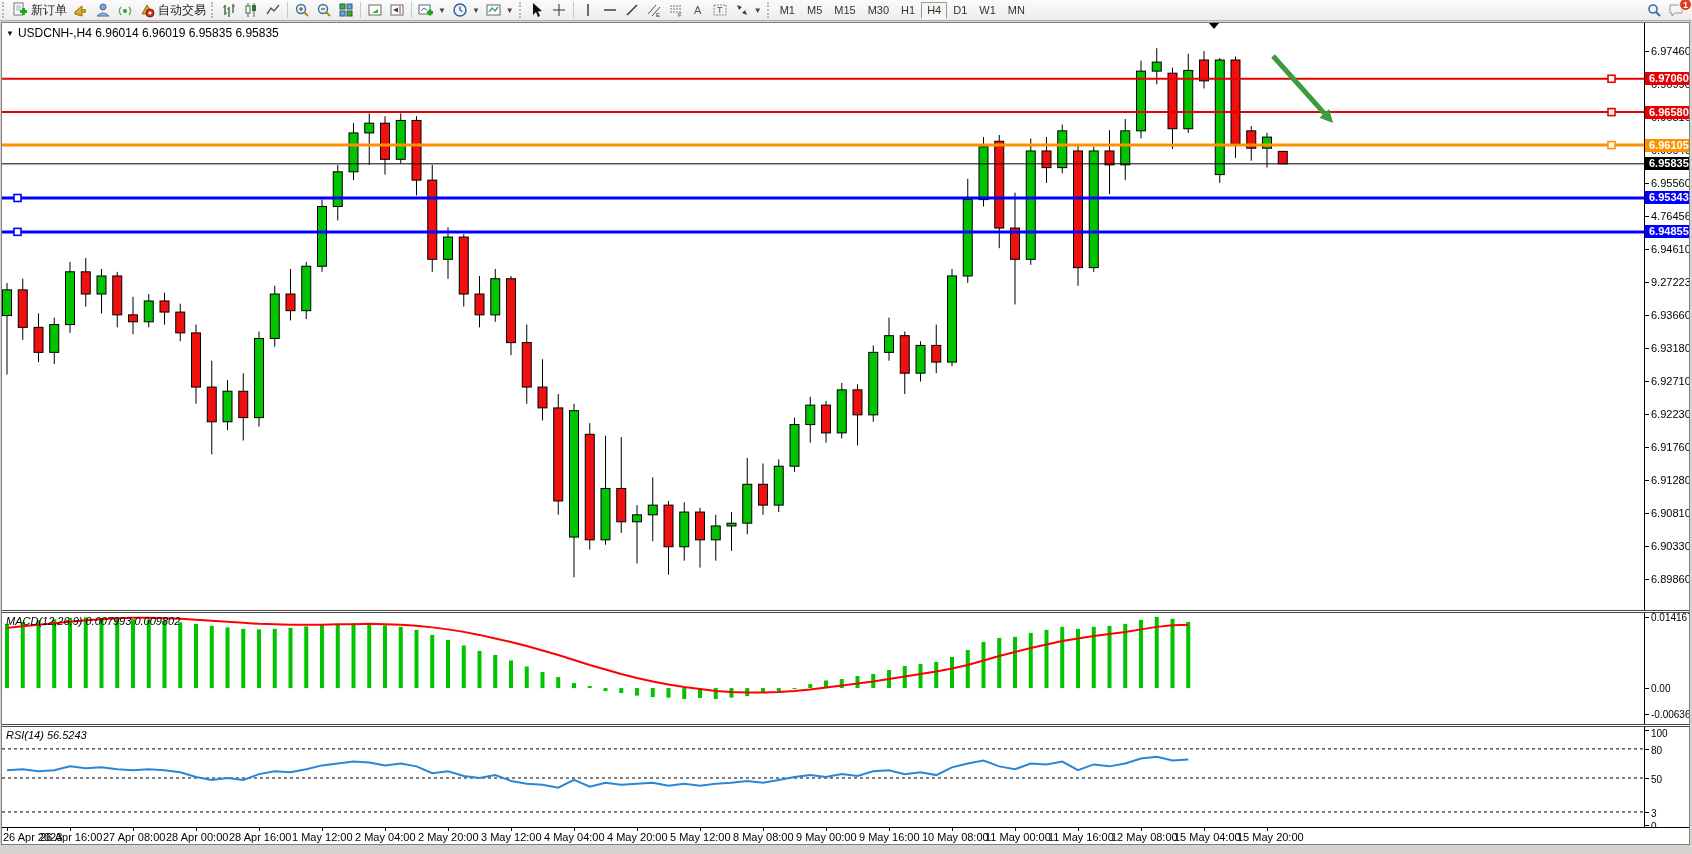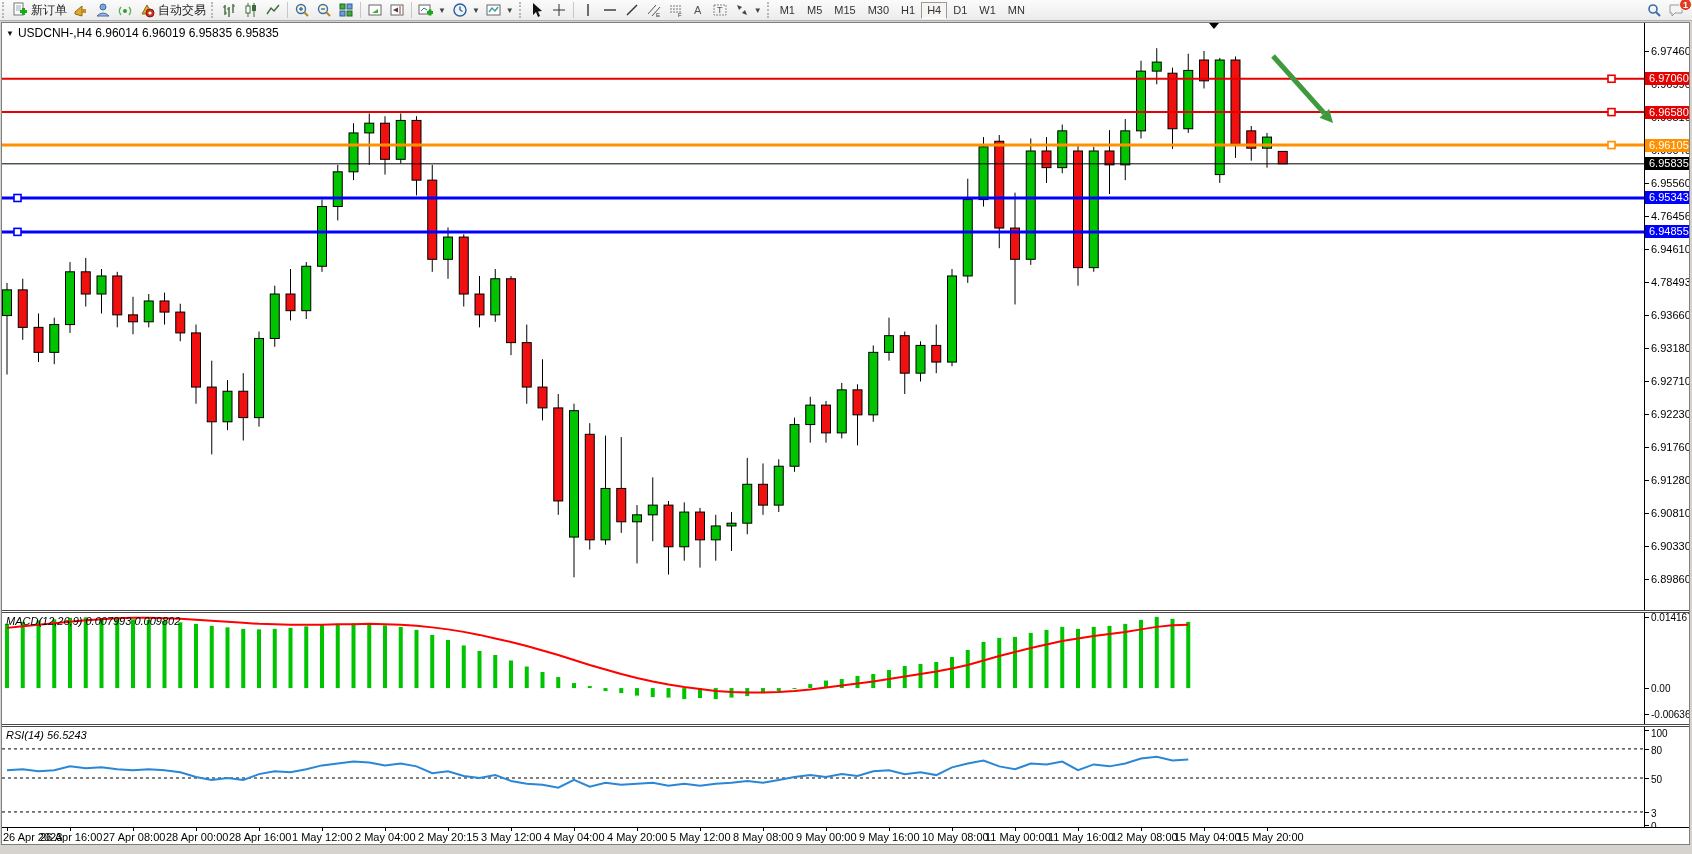--- a/index.html
+++ b/index.html
@@ -39,21 +39,21 @@
               border-top:1px solid #000; overflow:hidden; }
 
   .sym-header { position:absolute; top:3px; left:4px; font-size:12px; color:#000;
                 display:flex; align-items:center; gap:4px; z-index:5; }
   .oct-toggle { font-size:8px; color:#111; }
   .ind-label { position:absolute; top:2px; left:4px; font-size:11px; color:#000; z-index:5;font-style:italic; }
 
   .ptick-dash { position:absolute; left:0; width:4px; height:1px; background:#000; }
   .ptick-lab  { position:absolute; left:6px; font-size:11px; color:#000; white-space:nowrap; }
   .price-badge { position:absolute; left:0; width:45px; height:13px; line-height:13px;
-                 font-size:11px; color:#fff; padding-left:4px; z-index:6; white-space:nowrap; }
+                 font-size:11px; color:#fff; padding-left:4px; z-index:6; white-space:nowrap;font-weight:bold; }
   .ttick { position:absolute; top:0; width:1px; height:3px; background:#000; }
   .tlab  { position:absolute; top:3px; font-size:11px; color:#000; white-space:nowrap; }
 
   .bottom-strip { position:absolute; left:0; bottom:0; width:1692px; height:8px; background:#d6d3ce; }
 </style>
 </head>
 <body>
 
 <div class="toolbar">
   <div class="tgrip"></div>
@@ -543,21 +543,21 @@
       <div class="ptick-lab" style="top:87.95232000000183px">6.96510</div>
       <div class="ptick-dash" style="top:126.58911999999978px"></div>
       <div class="ptick-lab" style="top:120.58911999999978px">6.96040</div>
       <div class="ptick-dash" style="top:159.92032000000228px"></div>
       <div class="ptick-lab" style="top:153.92032000000228px">6.95560</div>
       <div class="ptick-dash" style="top:192.55712000000022px"></div>
       <div class="ptick-lab" style="top:186.55712000000022px">4.76456</div>
       <div class="ptick-dash" style="top:225.88831999999655px"></div>
       <div class="ptick-lab" style="top:219.88831999999655px">6.94610</div>
       <div class="ptick-dash" style="top:259.2195199999991px"></div>
-      <div class="ptick-lab" style="top:253.21951999999908px">4.78493</div>
+      <div class="ptick-lab" style="top:253.21951999999908px">9.27223</div>
       <div class="ptick-dash" style="top:291.856319999997px"></div>
       <div class="ptick-lab" style="top:285.856319999997px">6.93660</div>
       <div class="ptick-dash" style="top:325.1875199999995px"></div>
       <div class="ptick-lab" style="top:319.1875199999995px">6.93180</div>
       <div class="ptick-dash" style="top:357.82431999999744px"></div>
       <div class="ptick-lab" style="top:351.82431999999744px">6.92710</div>
       <div class="ptick-dash" style="top:391.1555199999999px"></div>
       <div class="ptick-lab" style="top:385.1555199999999px">6.92230</div>
       <div class="ptick-dash" style="top:423.79231999999786px"></div>
       <div class="ptick-lab" style="top:417.79231999999786px">6.91760</div>
@@ -703,21 +703,21 @@
       <div class="tlab" style="left:101px">27 Apr 08:00</div>
       <div class="ttick" style="left:194px"></div>
       <div class="tlab" style="left:164px">28 Apr 00:00</div>
       <div class="ttick" style="left:257px"></div>
       <div class="tlab" style="left:227px">28 Apr 16:00</div>
       <div class="ttick" style="left:320px"></div>
       <div class="tlab" style="left:290px">1 May 12:00</div>
       <div class="ttick" style="left:383px"></div>
       <div class="tlab" style="left:353px">2 May 04:00</div>
       <div class="ttick" style="left:446px"></div>
-      <div class="tlab" style="left:416px">2 May 20:15</div>
+      <div class="tlab" style="left:416px">2 May 20:00</div>
       <div class="ttick" style="left:509px"></div>
       <div class="tlab" style="left:479px">3 May 12:00</div>
       <div class="ttick" style="left:572px"></div>
       <div class="tlab" style="left:542px">4 May 04:00</div>
       <div class="ttick" style="left:635px"></div>
       <div class="tlab" style="left:605px">4 May 20:00</div>
       <div class="ttick" style="left:698px"></div>
       <div class="tlab" style="left:668px">5 May 12:00</div>
       <div class="ttick" style="left:761px"></div>
       <div class="tlab" style="left:731px">8 May 08:00</div>

